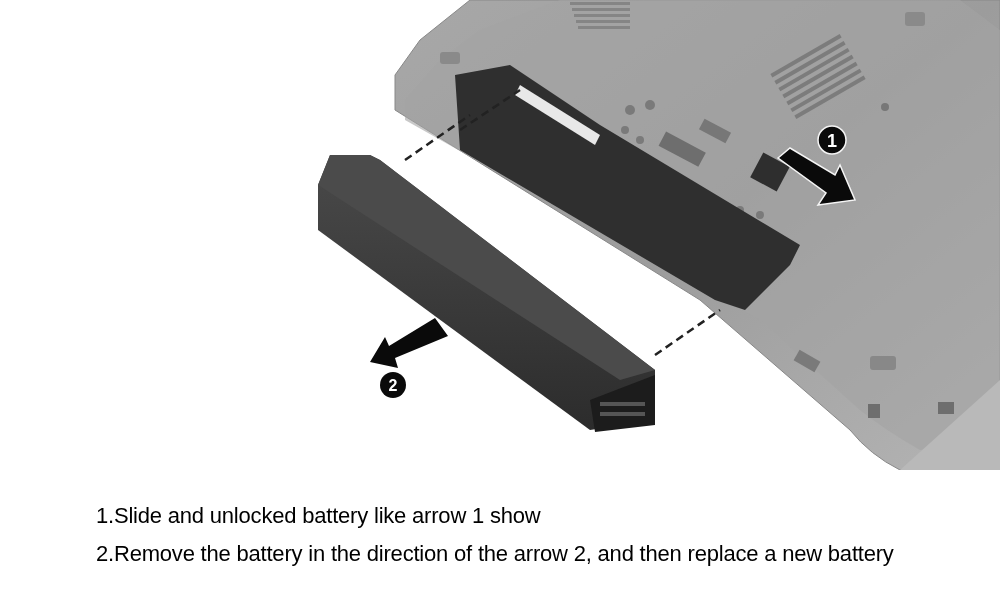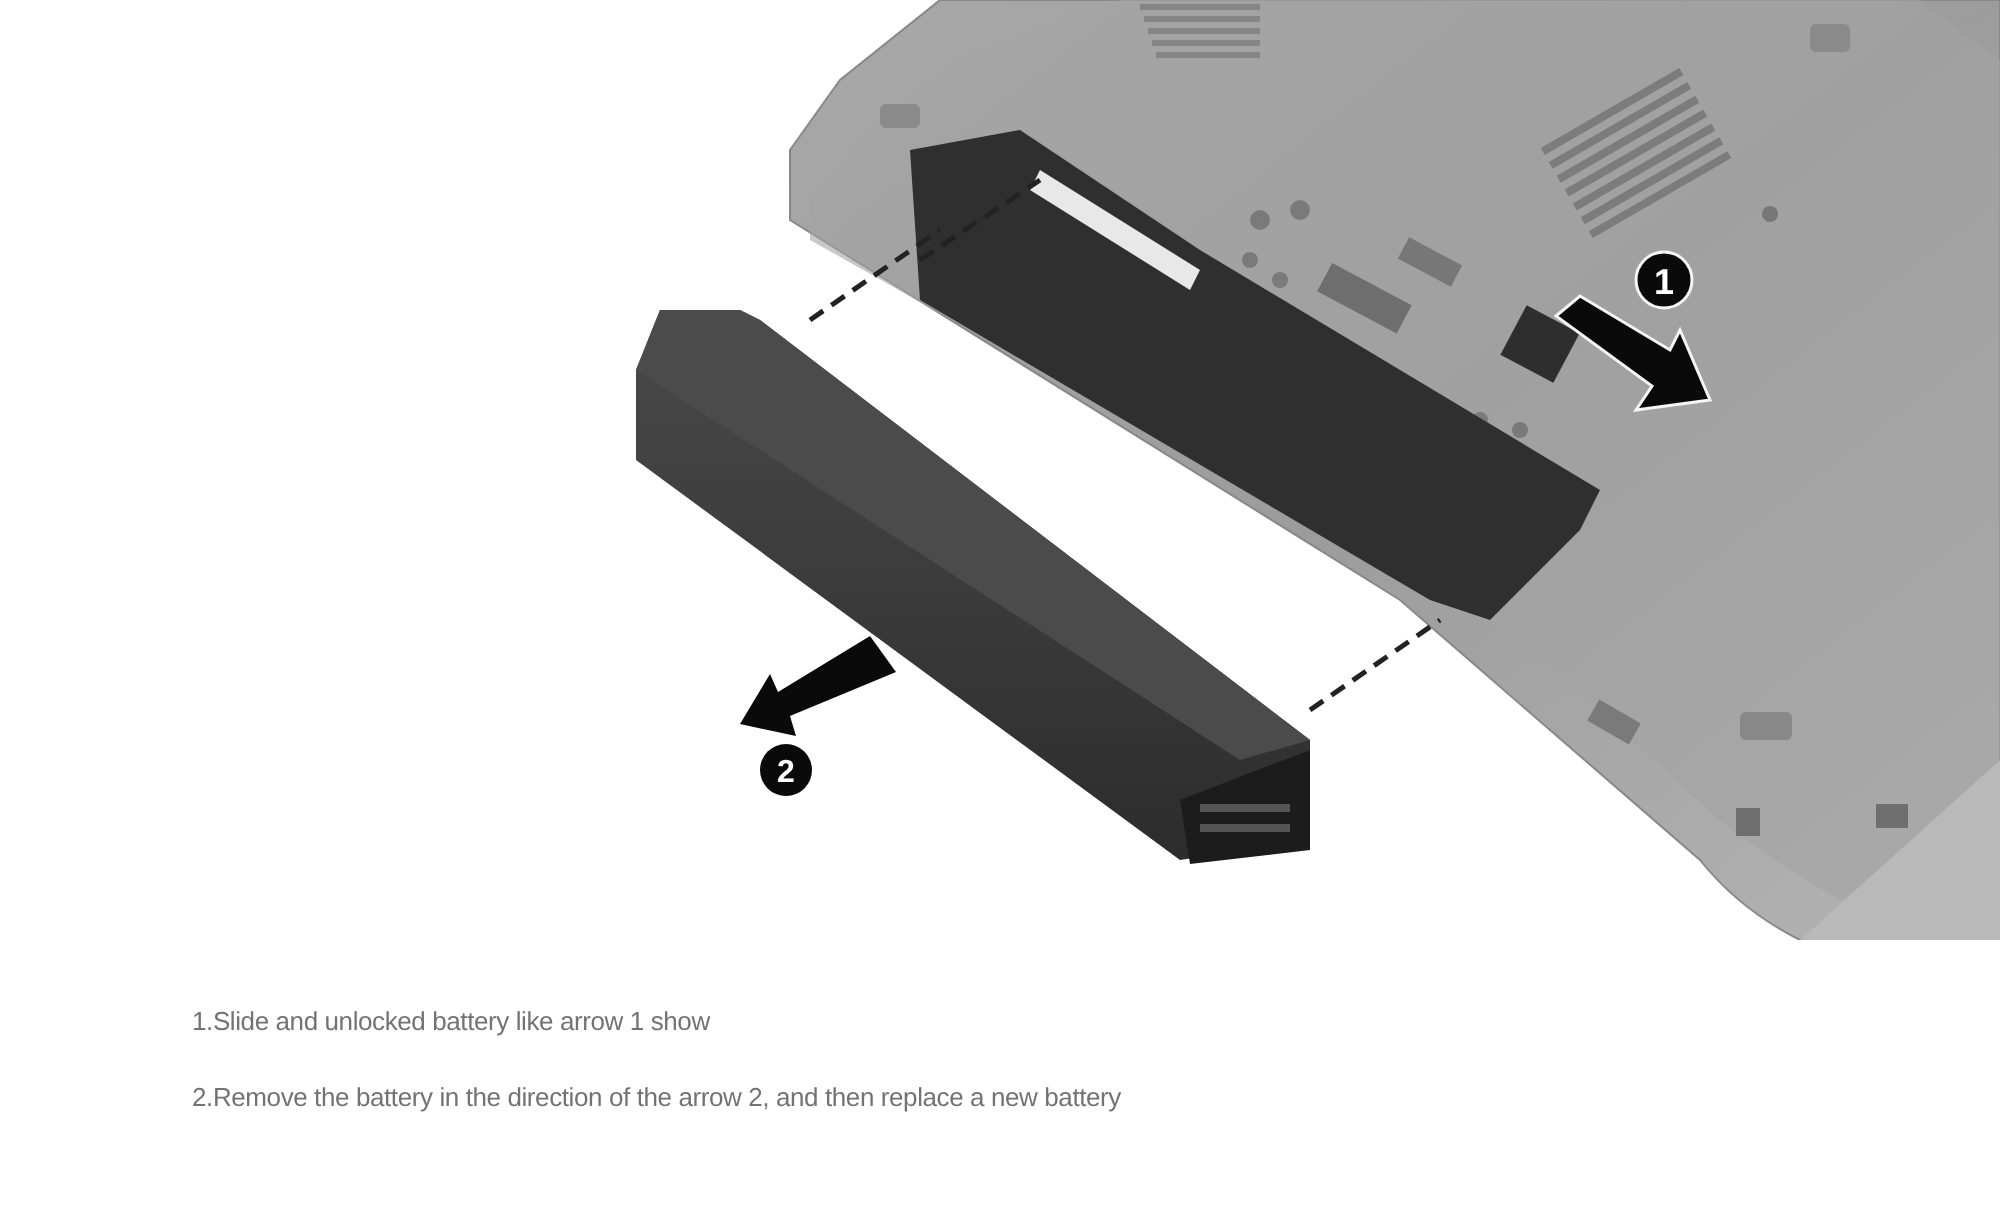--- a/index.html
+++ b/index.html
@@ -1,18 +1,18 @@
 <!DOCTYPE html>
 <html><head>
 <meta charset="utf-8">
 <style>
   html, body { margin: 0; padding: 0; background: #ffffff; }
   body { width: 1000px; height: 616px; position: relative; overflow: hidden; font-family: "Liberation Sans", sans-serif; }
   .illustration { position: absolute; left: 0; top: 0; width: 1000px; height: 470px; }
-  .caption { position: absolute; left: 96px; font-size: 13px; color: #737373; white-space: nowrap; letter-spacing: -0.2px; }
+  .caption { position: absolute; left: 96px; font-size: 22px; color: #000000; white-space: nowrap; letter-spacing: -0.2px; }
   .caption.c1 { top: 503px; }
   .caption.c2 { top: 541px; }
 </style>
 </head>
 <body>
 
 <div class="illustration">
   <svg width="1000" height="470" viewBox="0 0 1000 470" xmlns="http://www.w3.org/2000/svg">
     <defs>
       <linearGradient id="bodyGrad" x1="0" y1="0" x2="1" y2="1">

